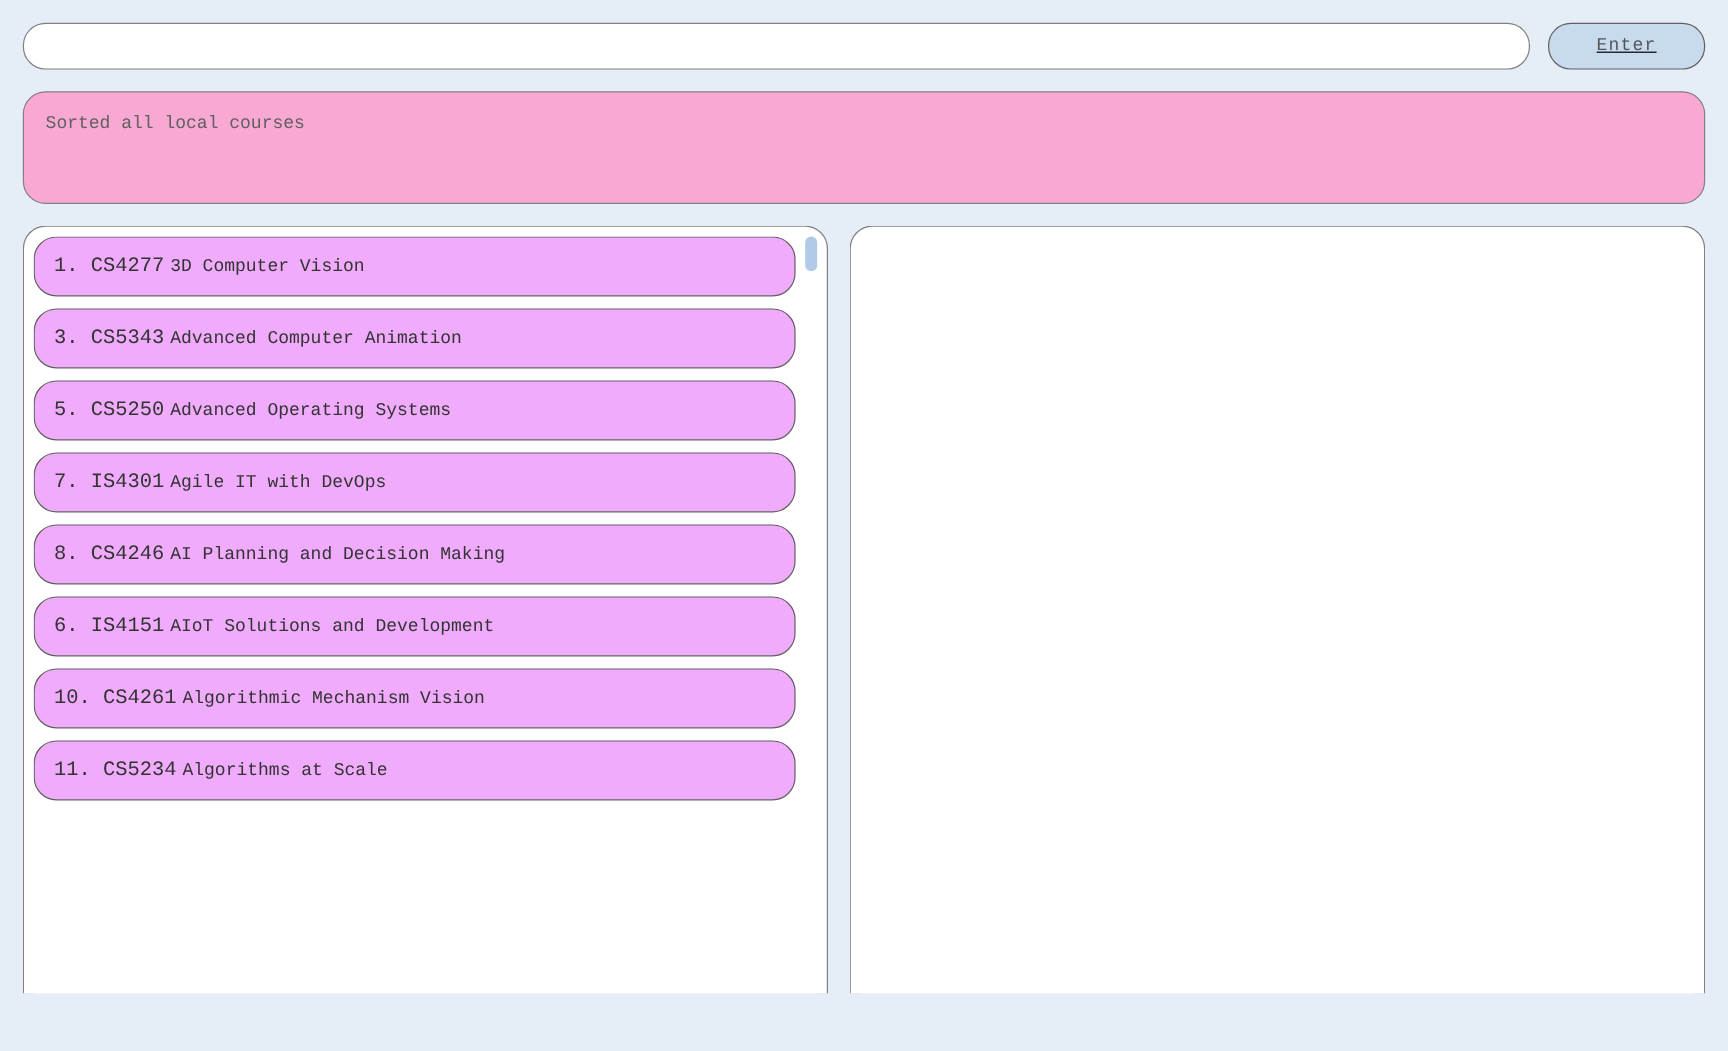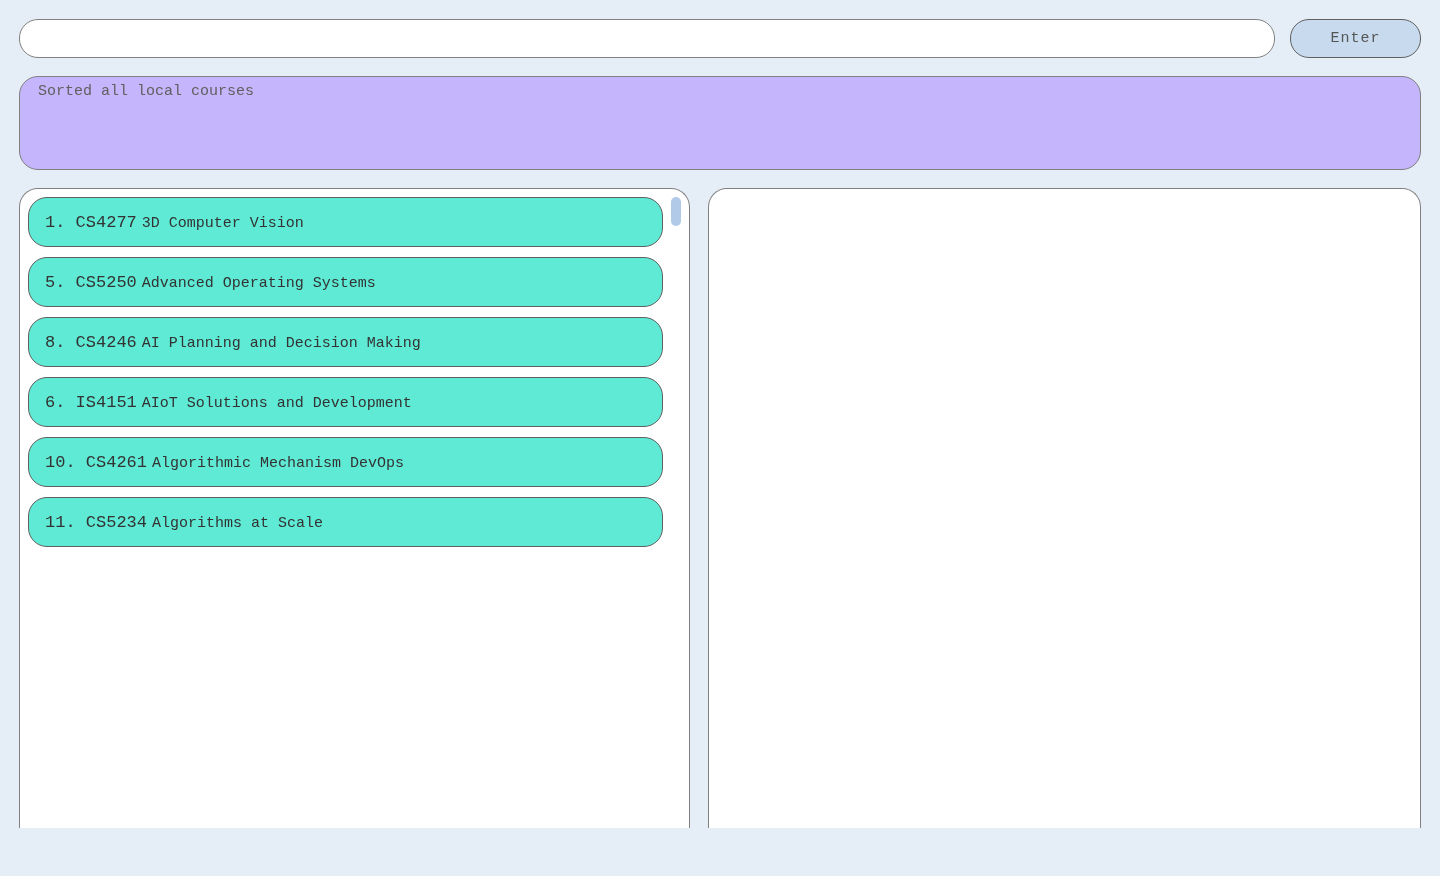--- a/index.html
+++ b/index.html
@@ -14,20 +14,21 @@
       width: 1440px;
       height: 876px;
       overflow: hidden;
       padding: 19px;
     }
     
     .top-row {
       display: flex;
       gap: 15px;
       margin-bottom: 18px;
+      text-decoration: underline;
     }
     
     .search-input {
       flex: 1;
       height: 39px;
       border: 1px solid #808080;
       border-radius: 19px;
       background: #ffffff;
       padding: 0 18px;
       font-family: inherit;
@@ -46,22 +47,22 @@
       color: #555;
       cursor: pointer;
       letter-spacing: 1px;
     }
     
     .status-panel {
       width: 100%;
       height: 94px;
       border: 1px solid #808080;
       border-radius: 19px;
-      background: #c4b5fd;
-      padding: 6px 18px;
+      background: #f9a8d4;
+      padding: 18px 18px;
       margin-bottom: 18px;
       font-size: 15px;
       color: #606060;
     }
     
     .main-row {
       display: flex;
       gap: 18px;
       height: 640px;
     }
@@ -83,21 +84,21 @@
     .course-list {
       height: 100%;
       overflow-y: hidden;
       padding-right: 18px;
     }
     
     .course-item {
       height: 50px;
       border: 1px solid #606060;
       border-radius: 19px;
-      background: #5eead4;
+      background: #f0abfc;
       margin-bottom: 10px;
       padding: 0 16px;
       display: flex;
       align-items: center;
       cursor: pointer;
     }
     
     .course-label {
       font-size: 17px;
       color: #333;
@@ -147,30 +148,36 @@
 </div>
 
 <div class="main-row">
   <div class="left-panel">
     <div class="course-list">
 
     <div class="course-item">
           <span class="course-label"><span class="course-code">1. CS4277</span><span class="course-title">3D Computer Vision</span></span>
         </div>
         <div class="course-item">
+          <span class="course-label"><span class="course-code">3. CS5343</span><span class="course-title">Advanced Computer Animation</span></span>
+        </div>
+        <div class="course-item">
           <span class="course-label"><span class="course-code">5. CS5250</span><span class="course-title">Advanced Operating Systems</span></span>
+        </div>
+        <div class="course-item">
+          <span class="course-label"><span class="course-code">7. IS4301</span><span class="course-title">Agile IT with DevOps</span></span>
         </div>
         <div class="course-item">
           <span class="course-label"><span class="course-code">8. CS4246</span><span class="course-title">AI Planning and Decision Making</span></span>
         </div>
         <div class="course-item">
           <span class="course-label"><span class="course-code">6. IS4151</span><span class="course-title">AIoT Solutions and Development</span></span>
         </div>
         <div class="course-item">
-          <span class="course-label"><span class="course-code">10. CS4261</span><span class="course-title">Algorithmic Mechanism DevOps</span></span>
+          <span class="course-label"><span class="course-code">10. CS4261</span><span class="course-title">Algorithmic Mechanism Vision</span></span>
         </div>
         <div class="course-item">
           <span class="course-label"><span class="course-code">11. CS5234</span><span class="course-title">Algorithms at Scale</span></span>
         </div>
       </div>
     <div class="scrollbar-thumb"></div>
   </div>
 
   <div class="right-panel"></div>
 </div>

